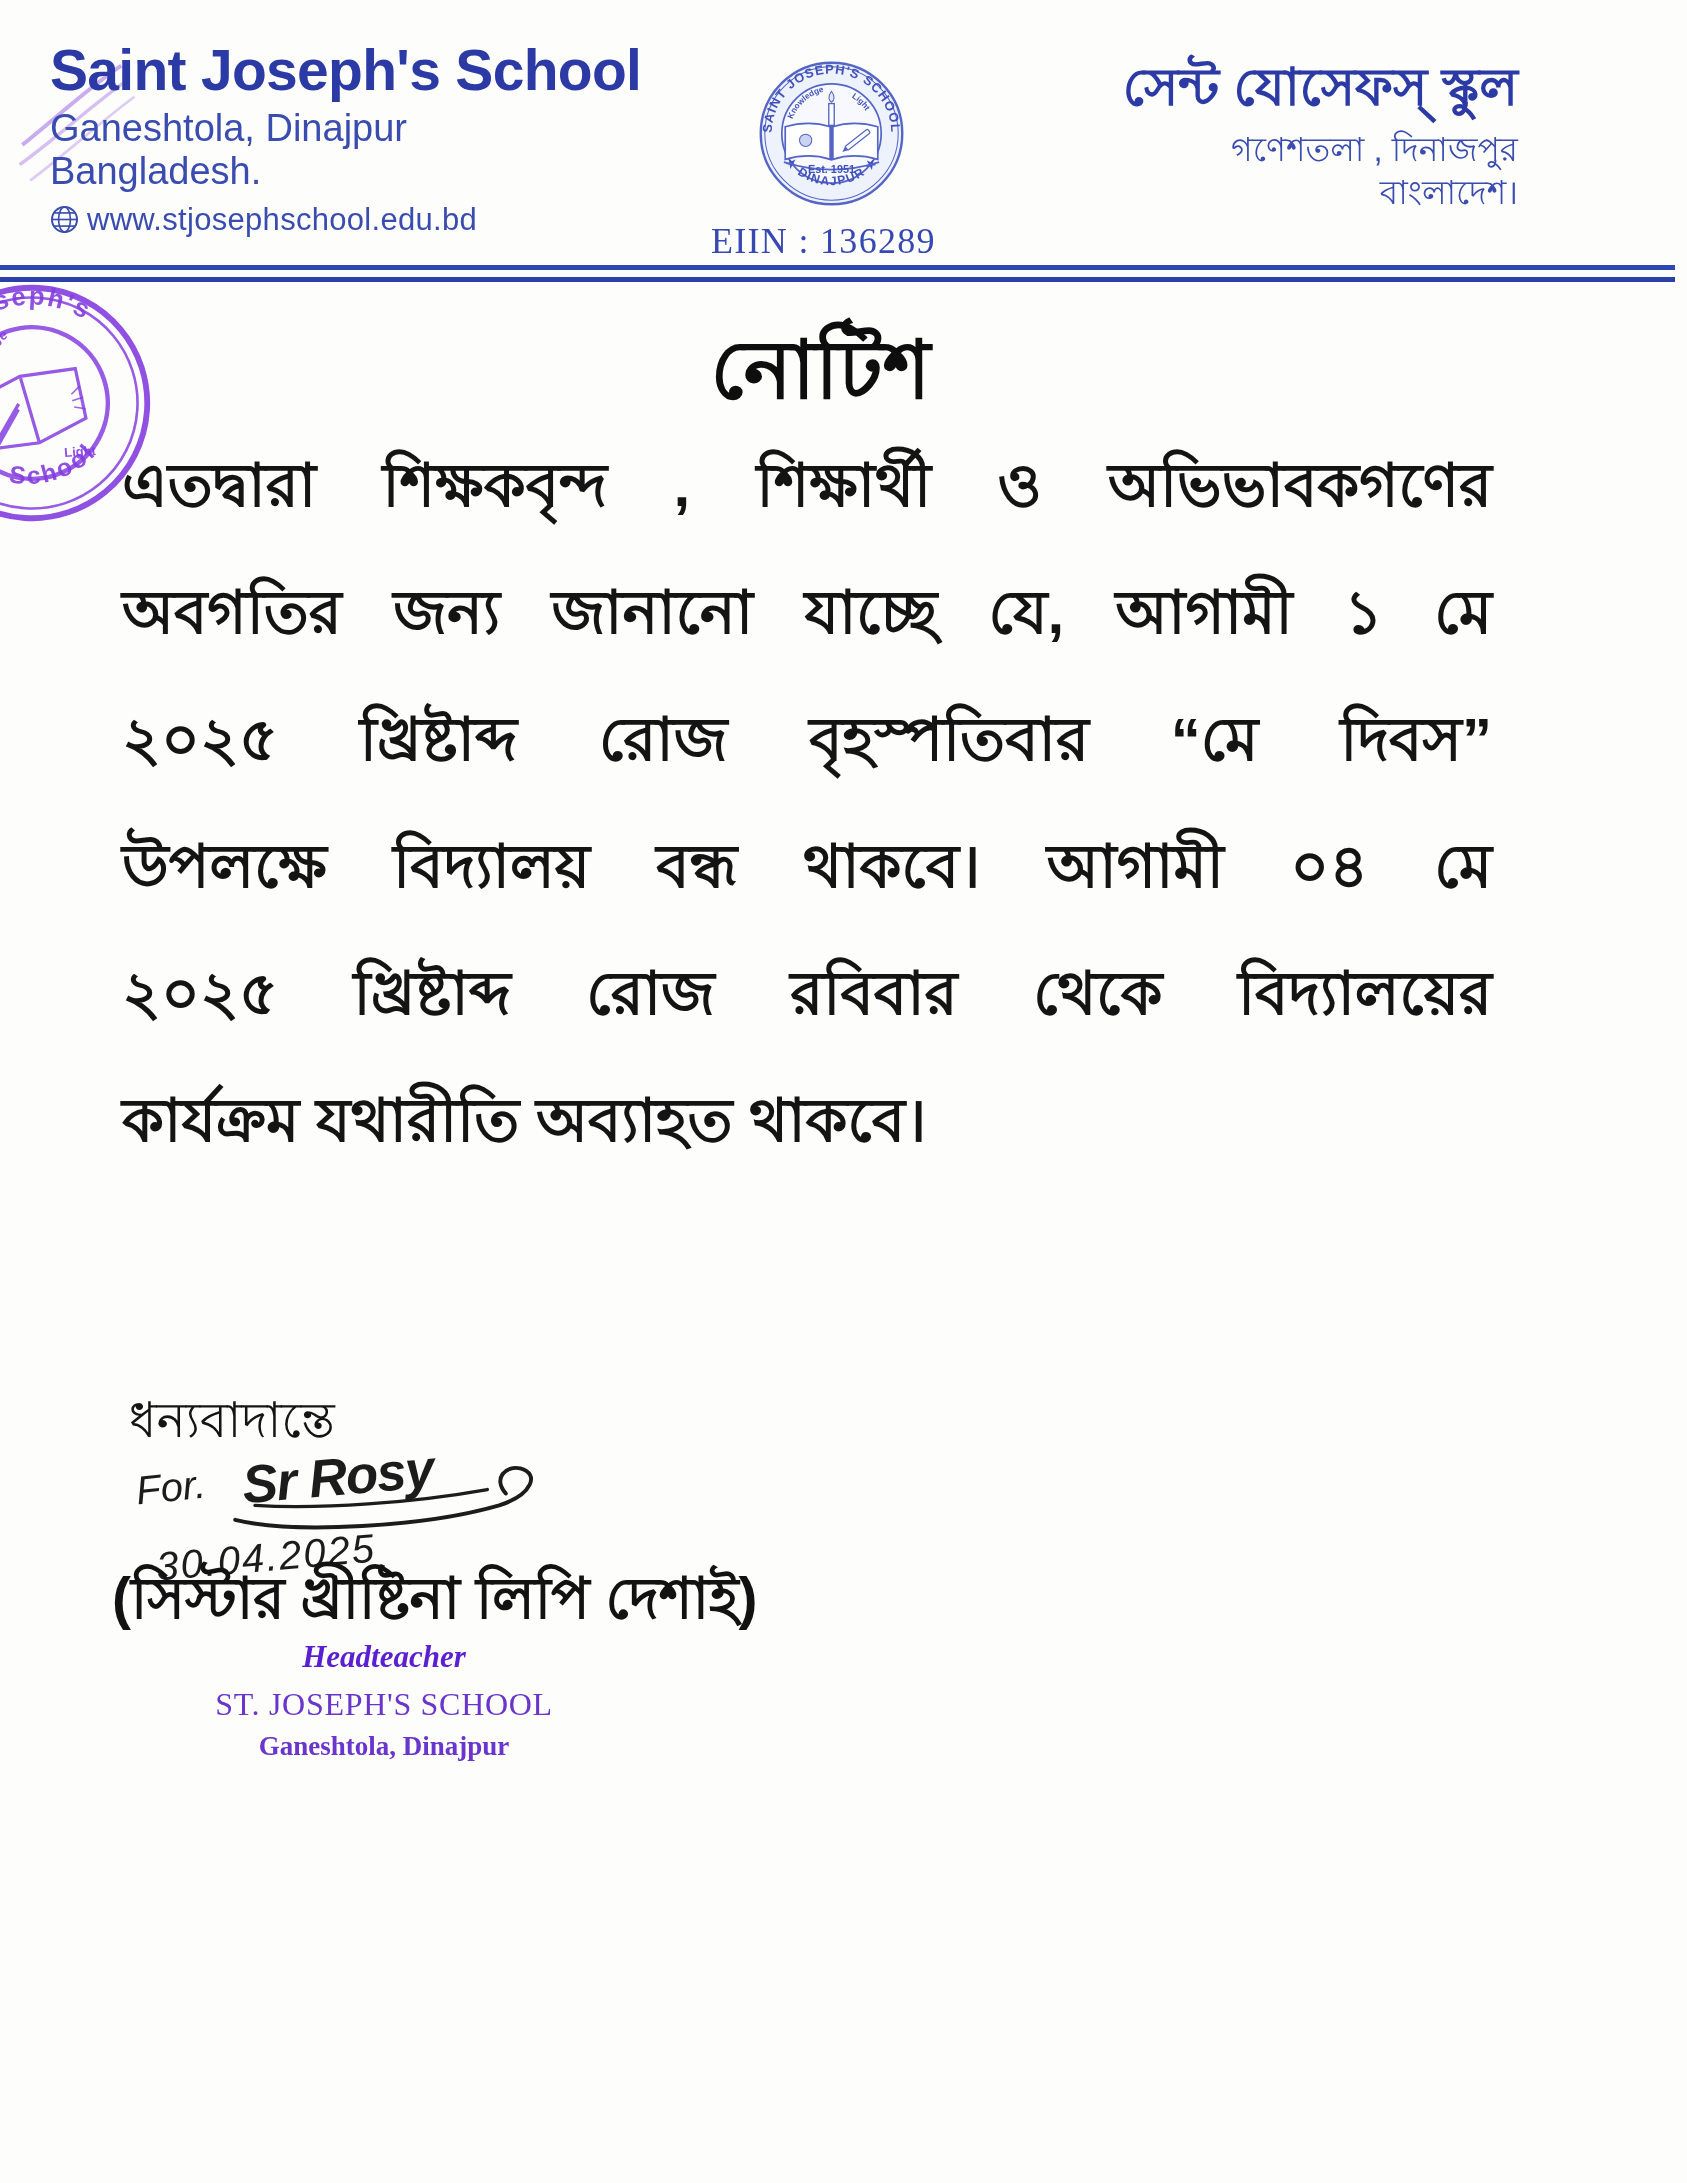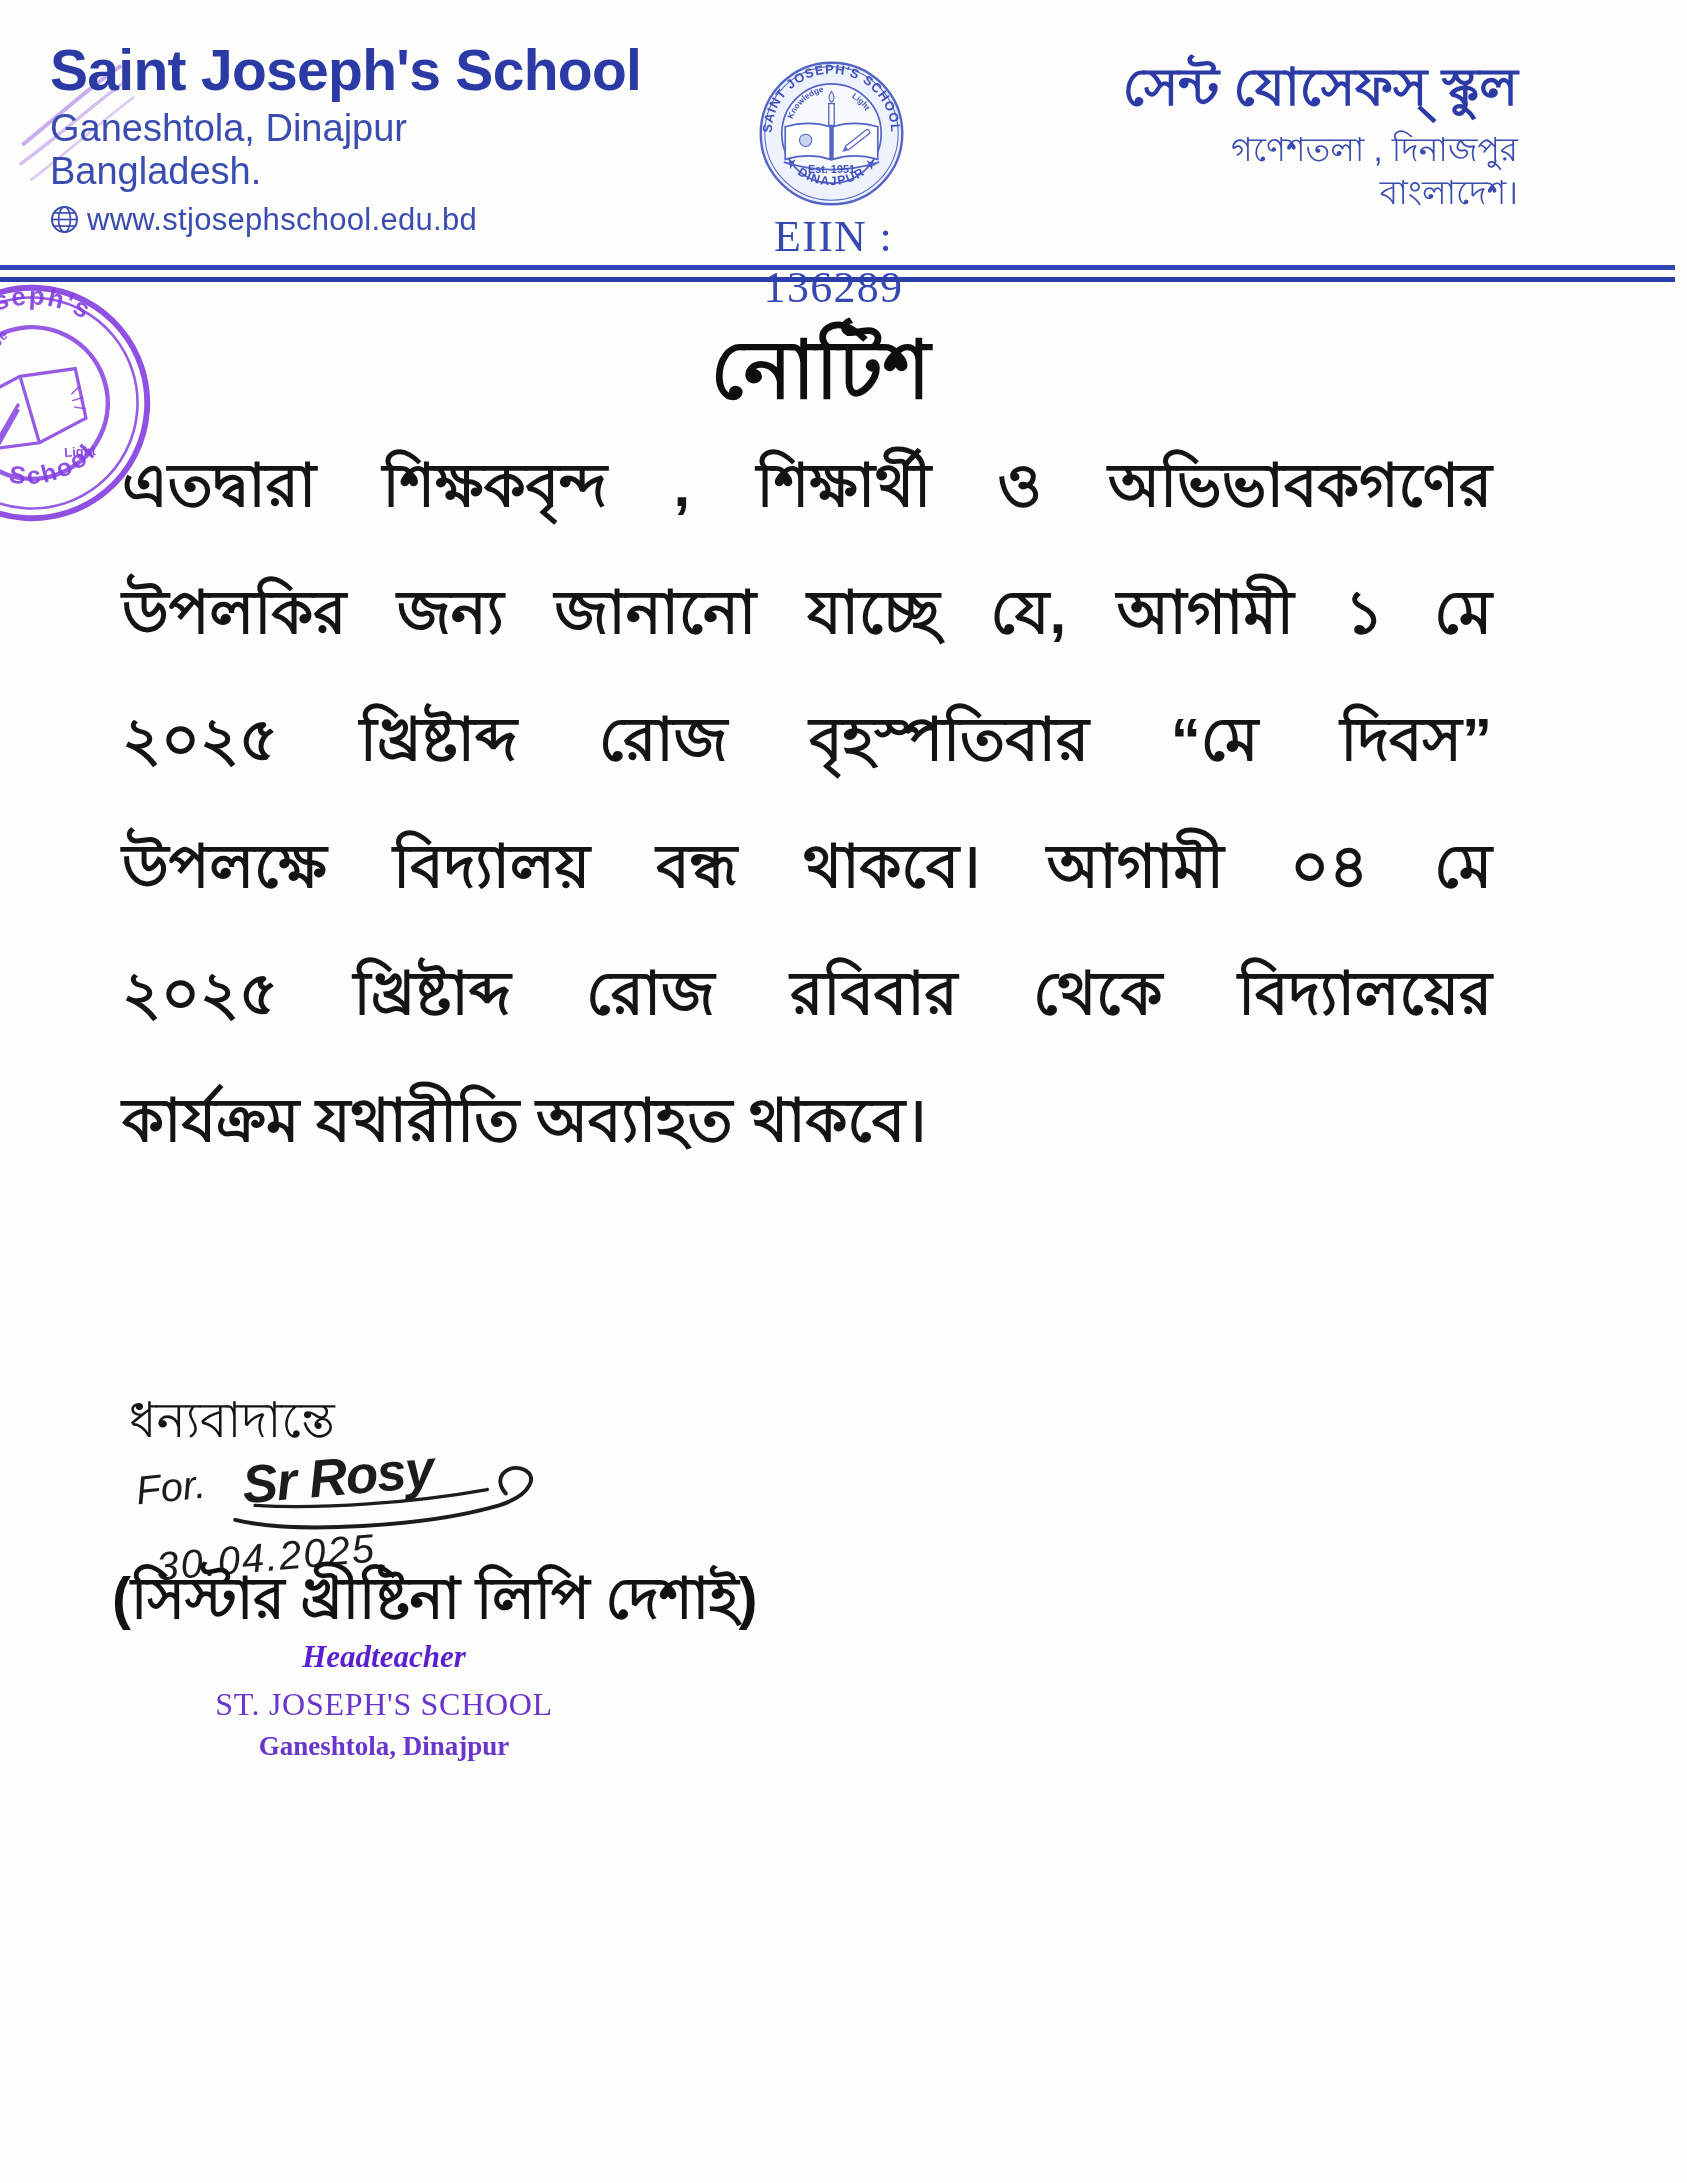--- a/index.html
+++ b/index.html
@@ -9,22 +9,22 @@
   }
   
   .hdr-left{position:absolute;left:50px;top:41px;color:#2b3aa5;}
   .school-en{font-size:57px;font-weight:bold;letter-spacing:-0.7px;color:#2b3aa5;line-height:1.05;}
   .addr-en{font-size:38px;color:#3a4cb0;line-height:1.12;margin-top:6.6px;}
   .addr-en2{font-size:38px;color:#3a4cb0;line-height:1.12;}
   .web-row{display:flex;align-items:center;gap:8px;margin-top:9.3px;}
   .web-row svg{display:block;}
   .website{font-size:31px;color:#3a4cb0;letter-spacing:0.3px;}
   .logo-wrap{position:absolute;left:758px;top:60px;width:147px;height:147px;}
-  .eiin{position:absolute;left:711px;top:211px;width:245px;text-align:center;
-        font-family:"Liberation Serif","DejaVu Serif",serif;font-size:44px;color:#3748b3;letter-spacing:1.3px;}
+  .eiin{position:absolute;left:711px;top:220px;width:245px;
+        font-family:"Liberation Serif","DejaVu Serif",serif;font-size:36px;color:#3748b3;letter-spacing:1.3px;}
   .hdr-right{position:absolute;right:169px;top:58px;text-align:right;}
   .school-bn{font-size:52px;font-weight:bold;color:#2b3aa5;line-height:1.15;}
   .addr-bn{font-size:33px;color:#3a4cb0;margin-top:14.6px;line-height:1.1;}
   .addr-bn2{font-size:33px;color:#3a4cb0;margin-top:6.6px;line-height:1.1;}
   
   .rule1{position:absolute;left:0;top:265px;width:1675px;height:4.6px;background:#2f47b2;}
   .rule2{position:absolute;left:0;top:277px;width:1675px;height:5.3px;background:#2a3fa8;}
   
   .office-seal{position:absolute;left:-91px;top:280px;width:246px;height:246px;transform:rotate(-18deg);opacity:.92;}
   .scribble{position:absolute;left:16.5px;top:60px;}
@@ -164,21 +164,21 @@
         <textPath href="#sKnow" startOffset="50%" text-anchor="middle">Knowledge</textPath>
       </text>
       <text class="seal-text" x="212" y="285" font-size="20" font-weight="bold" fill="#7a2ede" opacity="0.9" transform="rotate(14 212 285)">Light</text>
     </svg>
   </div>
 
   <div class="title">নোটিশ</div>
 
   <div class="body">
       <div class="body-line"><span>এতদ্বারা শিক্ষকবৃন্দ , শিক্ষার্থী ও অভিভাবকগণের</span></div>
-      <div class="body-line"><span>উপলকির জন্য জানানো যাচ্ছে যে, </span><span class="seg-bold">আগামী ১ মে</span></div>
+      <div class="body-line"><span>অবগতির জন্য জানানো যাচ্ছে যে, </span><span class="seg-bold">আগামী ১ মে</span></div>
       <div class="body-line"><span>২০২৫ খ্রিষ্টাব্দ রোজ বৃহস্পতিবার </span><span class="seg-bold">“মে দিবস”</span></div>
       <div class="body-line"><span>উপলক্ষে বিদ্যালয় বন্ধ থাকবে। আগামী ০৪ মে</span></div>
       <div class="body-line"><span>২০২৫ খ্রিষ্টাব্দ রোজ রবিবার থেকে বিদ্যালয়ের</span></div>
       <div class="body-line last"><span>কার্যক্রম যথারীতি অব্যাহত থাকবে।</span></div>
     </div>
 
   <div class="closing">ধন্যবাদান্তে</div>
 
   <div class="sig">
     <svg class="sig-flourish" width="344" height="132" viewBox="0 0 520 200">

